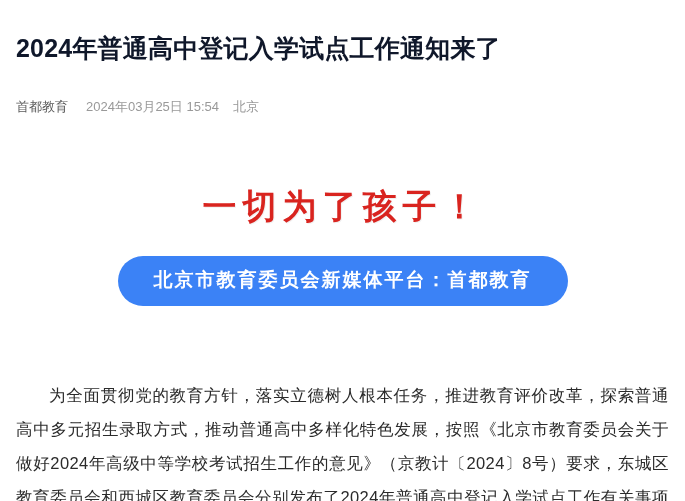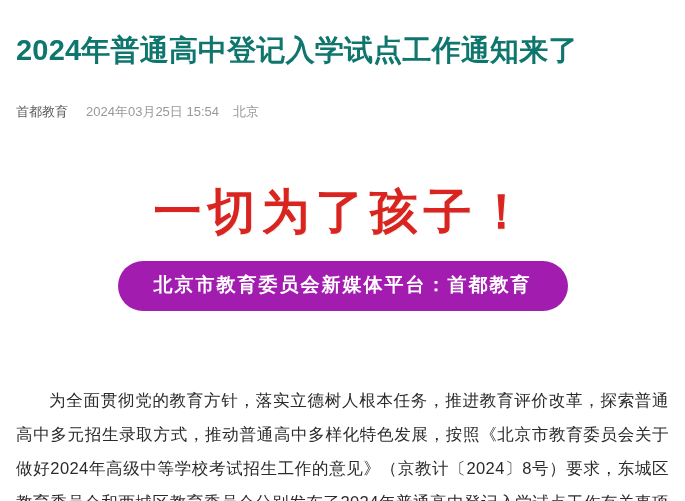--- a/index.html
+++ b/index.html
@@ -14,24 +14,24 @@
     color: #222222;
     overflow: hidden;
   }
   .page {
     position: relative;
     width: 685px;
     height: 501px;
     box-sizing: border-box;
   }
   .article-title {
-    font-size: 29px;
+    font-size: 25px;
     line-height: 30px;
     font-weight: 700;
-    color: #0f766e;
+    color: #0f172a;
     padding: 16px 16px 0 16px;
     letter-spacing: 0.2px;
   }
   .meta-row {
     display: flex;
     align-items: center;
     padding: 18px 1px 0 16px;
     font-size: 13px;
     color: #888888;
   }
@@ -51,34 +51,34 @@
     margin-top: 28px;
     width: 685px;
     background: #ffffff;
     text-align: center;
     padding-top: 34px;
     padding-bottom: 6px;
     box-sizing: border-box;
   }
   .hero-headline {
     font-family: "DejaVu Sans", "Liberation Sans", sans-serif;
-    font-size: 48px;
+    font-size: 34px;
     font-weight: 700;
     color: #d9241f;
     letter-spacing: 6px;
     line-height: 56px;
     text-shadow: 1px 1px 0 rgba(0,0,0,0.06);
   }
   .hero-banner-wrap {
     margin-top: 22px;
     display: flex;
     justify-content: center;
   }
   .hero-banner {
-    background: #a21caf;
+    background: #3b82f6;
     color: #ffffff;
     font-size: 19px;
     font-weight: 700;
     letter-spacing: 2px;
     padding: 11px 36px 13px 36px;
     border-radius: 26px;
     display: inline-block;
     line-height: 26px;
   }
   .body-copy {

